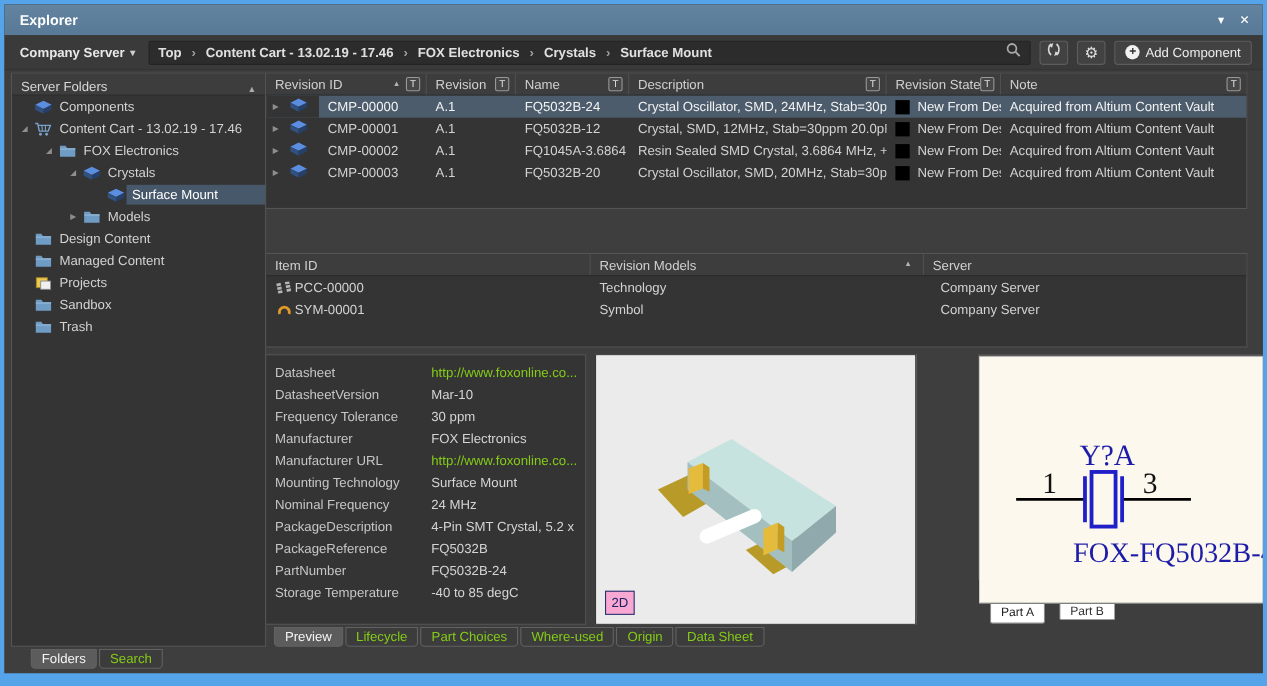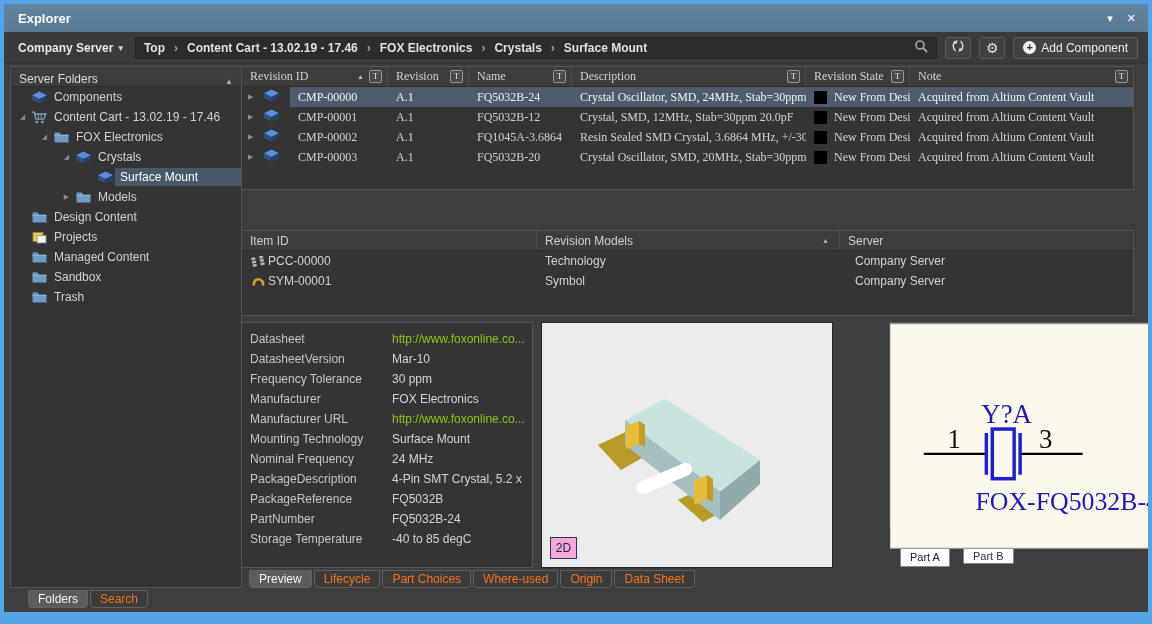--- a/index.html
+++ b/index.html
@@ -85,21 +85,21 @@
     height: 20px; display: flex; align-items: center;
     color: #d2d2d2; font-size: 12px; white-space: nowrap; overflow: hidden;
   }
   .titem .exp { width: 15px; flex: 0 0 15px; font-size: 7px; color: #8e8e8e; text-align: center; }
   .titem .ticon { width: 18px; flex: 0 0 18px; display: flex; justify-content: center; }
   .titem .tlabel { padding: 2px 5px; margin-left: 1px; }
   .titem.selected .tlabel { background: #47586a; color: #fff; flex: 1; }
   .lvl0 { padding-left: 4px; } .lvl1 { padding-left: 26px; }
   .lvl2 { padding-left: 48px; } .lvl3 { padding-left: 70px; }
   
-  #top-table  { left: 237px; top: 2px;   width: 893px; height: 124px; font-family: Liberation Serif, serif; }
+  #top-table  { left: 237px; top: 2px;   width: 893px; height: 124px; }
   #mid-table  { left: 237px; top: 166px; width: 893px; height: 86px; }
   .grid6 { display: grid; grid-template-columns: 146px 81px 103px 234px 104px auto; }
   .grid3 { display: grid; grid-template-columns: 295px 303px auto; }
   .thead {
     height: 20px; background: #3d3d3d; border-bottom: 1px solid #2b2b2b;
     color: #d0d0d0; font-size: 12px;
   }
   .hc { display: flex; align-items: center; padding: 0 5px 0 8px; border-right: 1px solid #4f4f4f; overflow: hidden; }
   .hc:last-child { border-right: none; }
   .hc .hlab { flex: 1; white-space: nowrap; overflow: hidden; }
@@ -141,21 +141,21 @@
   .ptab { padding: 0 9px; font-size: 11px; line-height: 17px; border: 1px solid #8a8a8a; border-top: none; border-radius: 0 0 2px 2px; }
   .ptab.active { background: #fff; color: #222; }
   .ptab.inactive { background: #ffffff; color: #333; height: 15px; line-height: 14px; }
   
   .tabstrip { position: absolute; display: flex; gap: 2px; }
   #detail-tabs { left: 245px; top: 506px; }
   #folder-tabs { left: 24px; top: 526px; }
   .dtab {
     height: 18px; padding: 0 9px;
     background: #3c3c3c; border: 1px solid #626262; border-radius: 0 0 4px 4px;
-    color: #f97316; font-size: 12px; line-height: 16px; white-space: nowrap;
+    color: #84cc16; font-size: 12px; line-height: 16px; white-space: nowrap;
   }
   .dtab.active { background: #5c5c5c; color: #f4f4f4; }
 </style>
 </head>
 <body>
 
 <div class="window">
  <div class="inner">
 
   <div class="titlebar">
@@ -285,36 +285,36 @@
           <svg width="15" height="12" viewBox="0 0 15 12">
                 <path d="M0.5,1.5 h5 l1.6,2 h7.4 v8 h-14 z" fill="#6f9cc4"></path>
                 <line x1="0.5" y1="4.6" x2="14.5" y2="4.6" stroke="#8fb4d4" stroke-width="1"></line>
               </svg>
         </span>
         <span class="tlabel">Design Content</span>
       </div>
       <div class="titem lvl0">
         <span class="exp"></span>
         <span class="ticon">
+          <svg width="15" height="12" viewBox="0 0 15 12">
+                <path d="M0.5,1.5 h5 l1.6,2 h7.4 v8 h-14 z" fill="#6f9cc4"></path>
+                <line x1="0.5" y1="4.6" x2="14.5" y2="4.6" stroke="#8fb4d4" stroke-width="1"></line>
+              </svg>
+        </span>
+        <span class="tlabel">Managed Content</span>
+      </div>
+      <div class="titem lvl0">
+        <span class="exp"></span>
+        <span class="ticon">
           <svg width="15" height="13" viewBox="0 0 15 13">
                 <rect x="1" y="1.5" width="10" height="9" fill="#e9c94f" stroke="#a8862a" stroke-width="0.8"></rect>
                 <rect x="5" y="4.5" width="9" height="7.5" fill="#f1f1f1" stroke="#8a8a8a" stroke-width="0.8"></rect>
               </svg>
         </span>
         <span class="tlabel">Projects</span>
-      </div>
-      <div class="titem lvl0">
-        <span class="exp"></span>
-        <span class="ticon">
-          <svg width="15" height="12" viewBox="0 0 15 12">
-                <path d="M0.5,1.5 h5 l1.6,2 h7.4 v8 h-14 z" fill="#6f9cc4"></path>
-                <line x1="0.5" y1="4.6" x2="14.5" y2="4.6" stroke="#8fb4d4" stroke-width="1"></line>
-              </svg>
-        </span>
-        <span class="tlabel">Managed Content</span>
       </div>
       <div class="titem lvl0">
         <span class="exp"></span>
         <span class="ticon">
           <svg width="15" height="12" viewBox="0 0 15 12">
                 <path d="M0.5,1.5 h5 l1.6,2 h7.4 v8 h-14 z" fill="#6f9cc4"></path>
                 <line x1="0.5" y1="4.6" x2="14.5" y2="4.6" stroke="#8fb4d4" stroke-width="1"></line>
               </svg>
         </span>
         <span class="tlabel">Sandbox</span>

